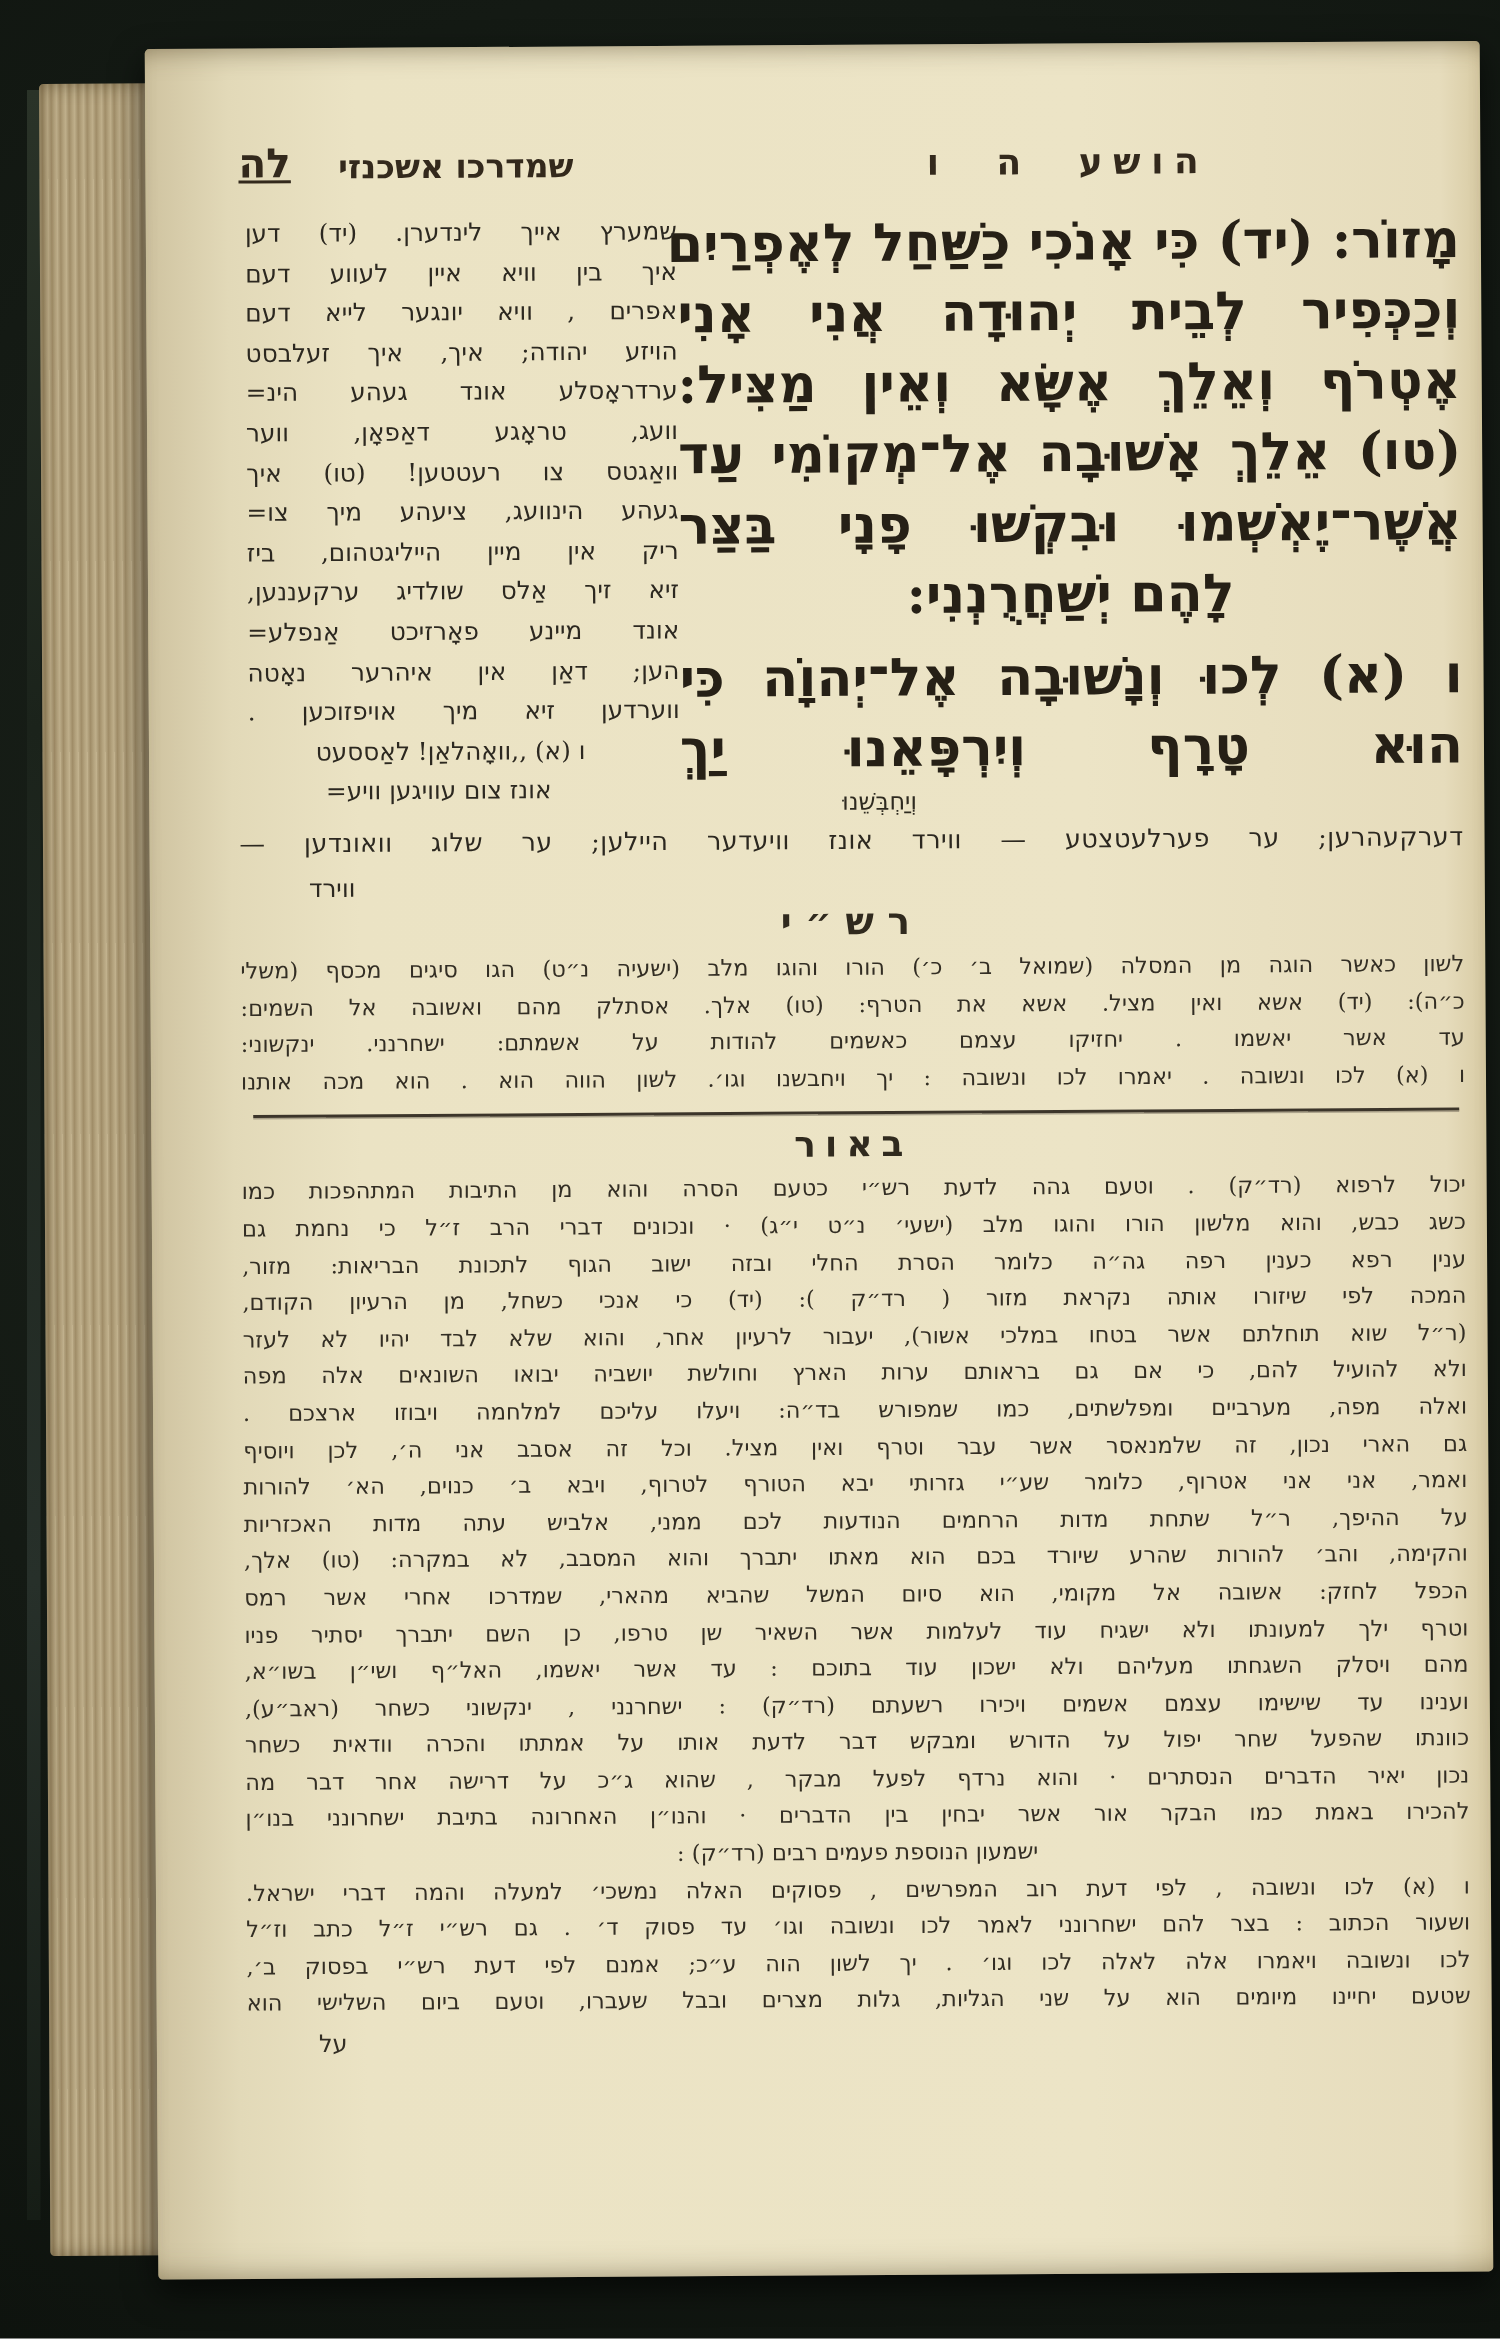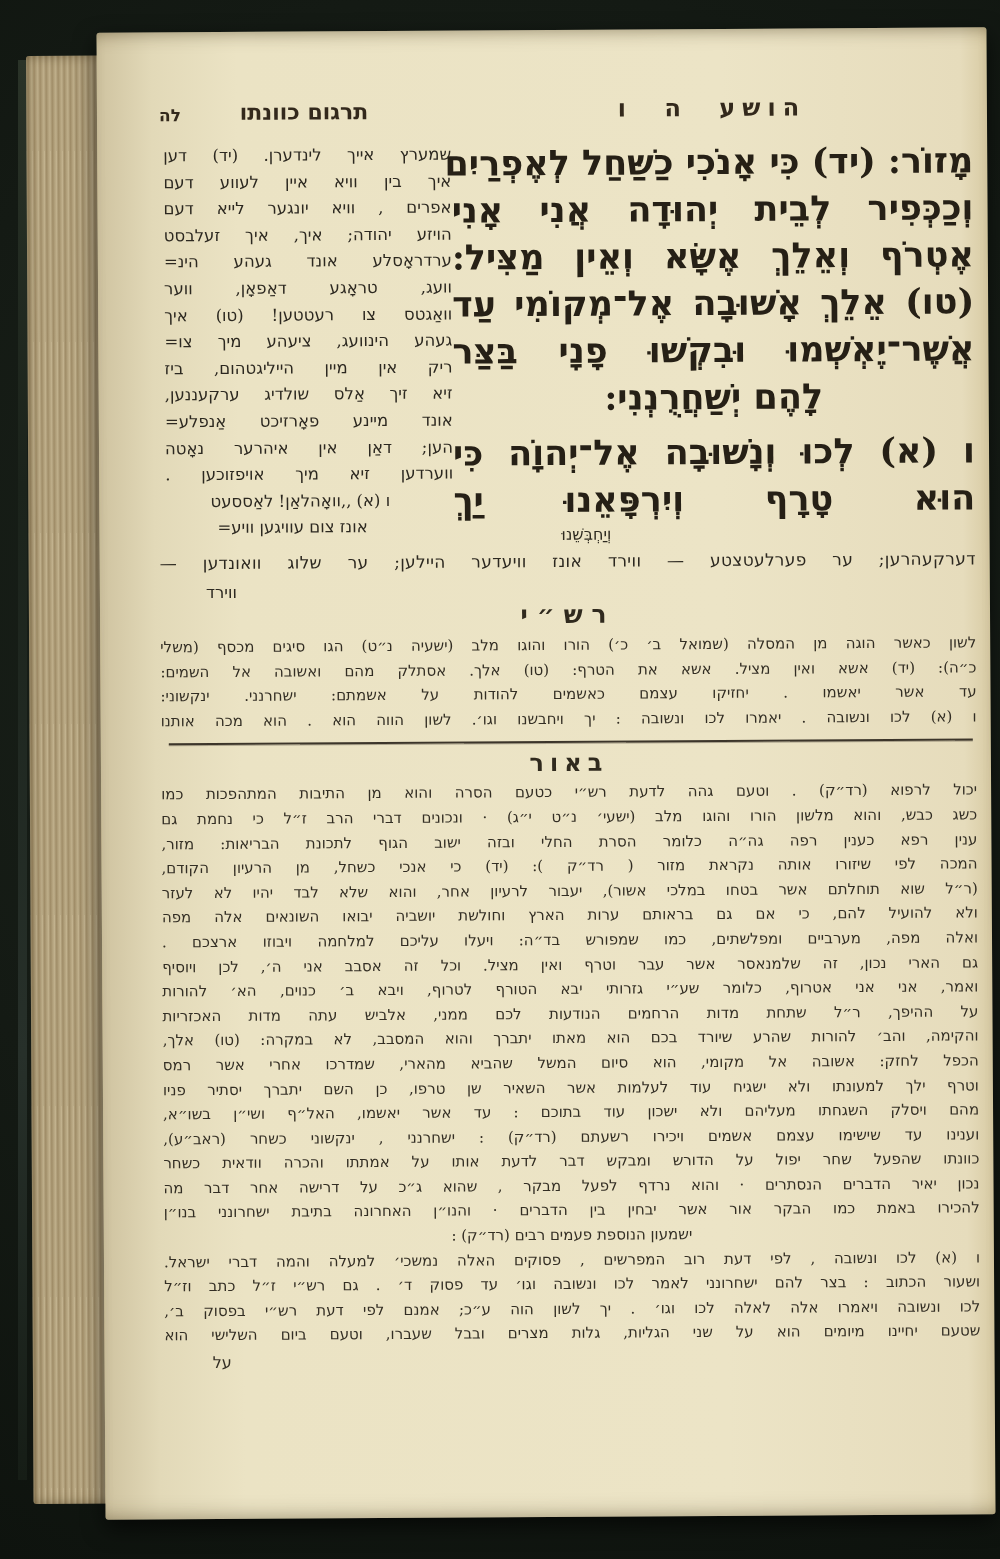--- a/index.html
+++ b/index.html
@@ -39,21 +39,21 @@
     box-sizing:border-box;
   }
   
   .header{display:flex;align-items:flex-end;}
   .header-verse{width:522px;text-align:center;}
   .running-title{
     font-size:24px;font-weight:bold;letter-spacing:7px;word-spacing:16px;color:#33291c;
   }
   .header-trans{flex:1;position:relative;text-align:center;}
   .column-title{font-size:22px;font-weight:bold;color:#33291c;}
-  .folio{position:absolute;left:2px;bottom:0;font-size:17px;font-weight:bold;color:#33291c;}
+  .folio{position:absolute;left:2px;bottom:0;font-size:27px;font-weight:bold;color:#33291c;text-decoration:underline;}
   
   .cols{display:flex;margin-top:16px;}
   .verse-col{width:522px;}
   .vline{
     font-size:35px;font-weight:bold;line-height:47px;color:#262016;
     text-align:justify;text-align-last:justify;white-space:nowrap;
   }
   .vline-center{
     font-size:35px;font-weight:bold;line-height:47px;color:#262016;text-align:center;
   }
@@ -102,21 +102,21 @@
 <div class="stack"></div>
 
 <div class="page">
   <div class="content">
 
     <div class="header">
       <div class="header-verse">
         <span class="running-title">הושע ה ו</span>
       </div>
       <div class="header-trans">
-        <span class="column-title">תרגום כוונתו</span>
+        <span class="column-title">שמדרכו אשכנזי</span>
         <span class="folio">לה</span>
       </div>
     </div>
 
     <div class="cols">
 
       <div class="verse-col">
         <div>
             <div class="vline">מָזוֹר: (יד) כִּי אָנֹכִי כַשַּׁחַל לְאֶפְרַיִם</div>
             <div class="vline">וְכַכְּפִיר לְבֵית יְהוּדָה אֲנִי אָנִי</div>

